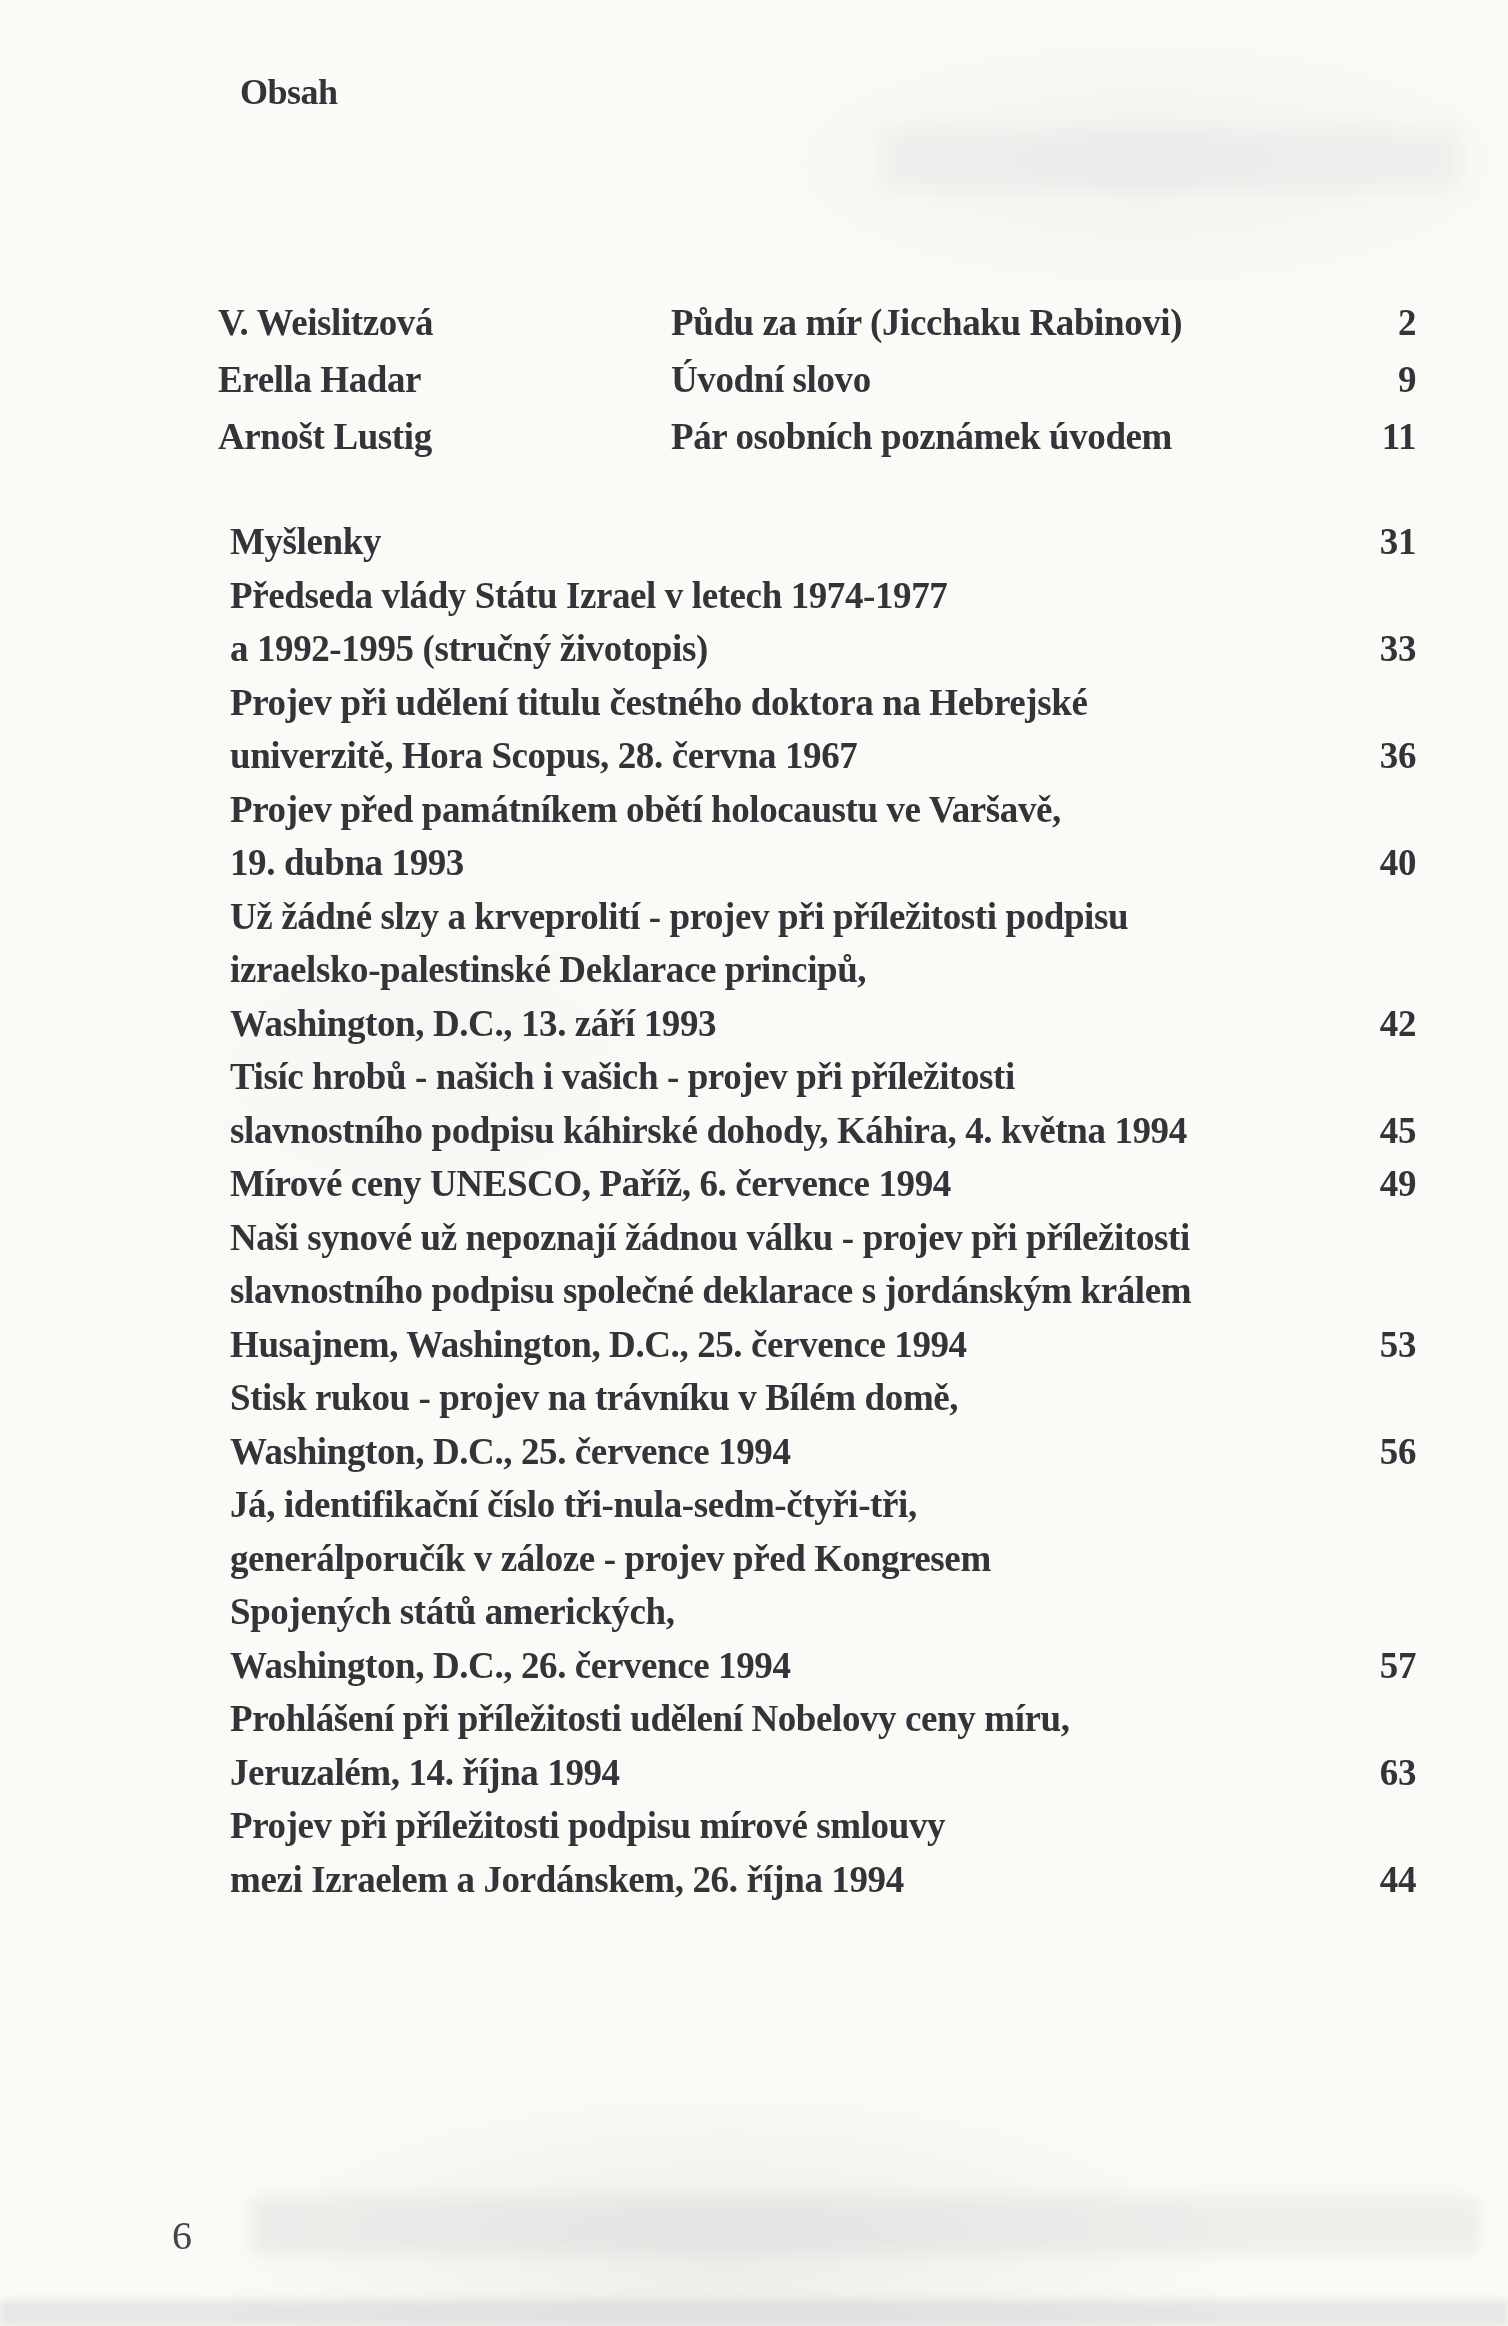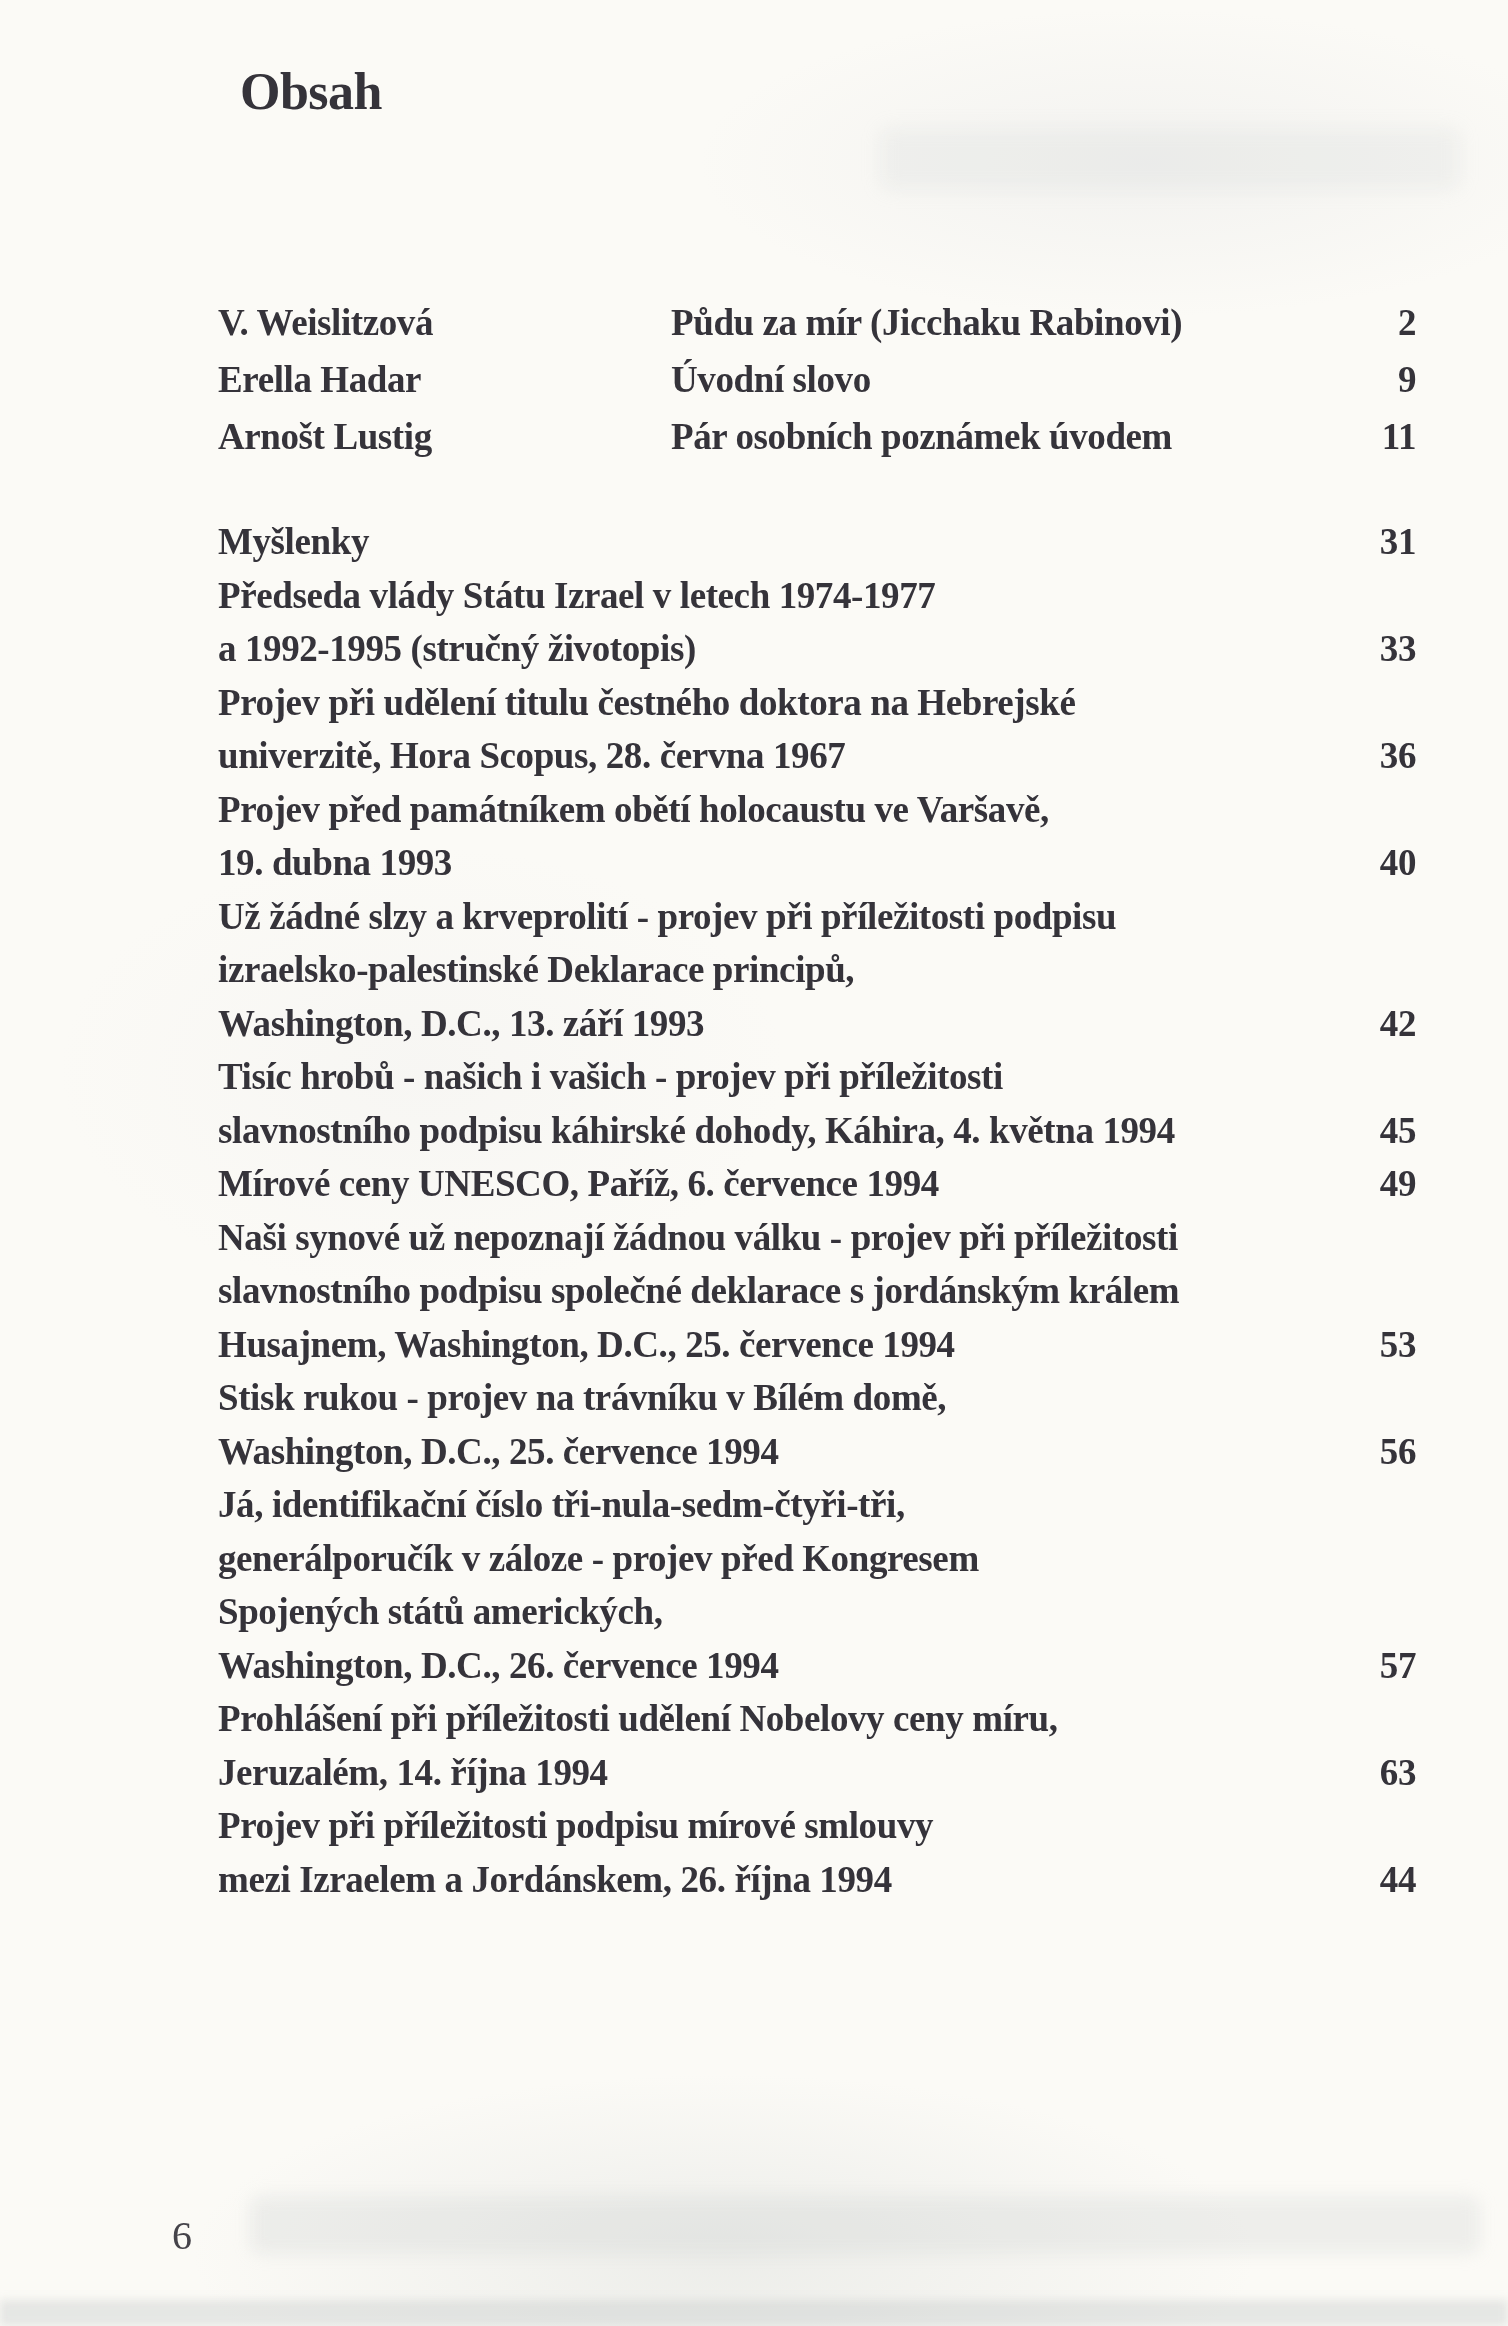--- a/index.html
+++ b/index.html
@@ -11,31 +11,31 @@
     background-image:
       radial-gradient(ellipse 640px 220px at 76% 7%,  rgba(212,214,218,0.22), transparent 70%),
       radial-gradient(ellipse 760px 260px at 48% 97%, rgba(198,203,201,0.28), transparent 70%),
       radial-gradient(ellipse 520px 320px at 28% 46%, rgba(226,226,229,0.16), transparent 70%);
     font-family:"Liberation Serif", serif;
     color:#35333a;
     overflow:hidden;
   }
   .content { position:absolute; left:218px; top:62px; width:1198px; }
   .title {
-    font-size:52px; font-weight:bold;
+    font-size:36px; font-weight:bold;
     margin:0 0 0 22px; line-height:60px; letter-spacing:-0.5px;
   }
   .intro { margin-top:172px; }
   .intro-row { display:flex; align-items:baseline; font-size:37px; font-weight:bold; line-height:57px; letter-spacing:-0.4px;gap:25px; }
   .intro-author { width:428px; flex:none; }
   .intro-title { flex:1; }
   .pagenum { flex:none; width:92px; text-align:right; font-weight:bold; }
   .toc { margin-top:50px; }
   .toc-row { display:flex; align-items:baseline; font-size:37px; font-weight:bold; line-height:53.5px; letter-spacing:-0.4px; }
-  .toc-text { flex:1; }
+  .toc-text { flex:1;margin-left:12px; }
   .footer-num {
     position:absolute; left:172px; top:2212px;
     font-size:40px; font-weight:400; color:#45434a;
   }
   .ghost { position:absolute; pointer-events:none; border-radius:12px; }
   .ghost-a { top:128px; left:880px; width:580px; height:62px; background:rgba(206,208,212,0.20); filter:blur(9px); }
   .ghost-b { top:2196px; left:250px; width:1230px; height:58px; background:rgba(201,204,206,0.26); filter:blur(8px); }
   .ghost-c { bottom:0; left:0; width:1508px; height:26px; background:rgba(190,196,195,0.35); filter:blur(4px); border-radius:0; }
 </style>
 </head>

